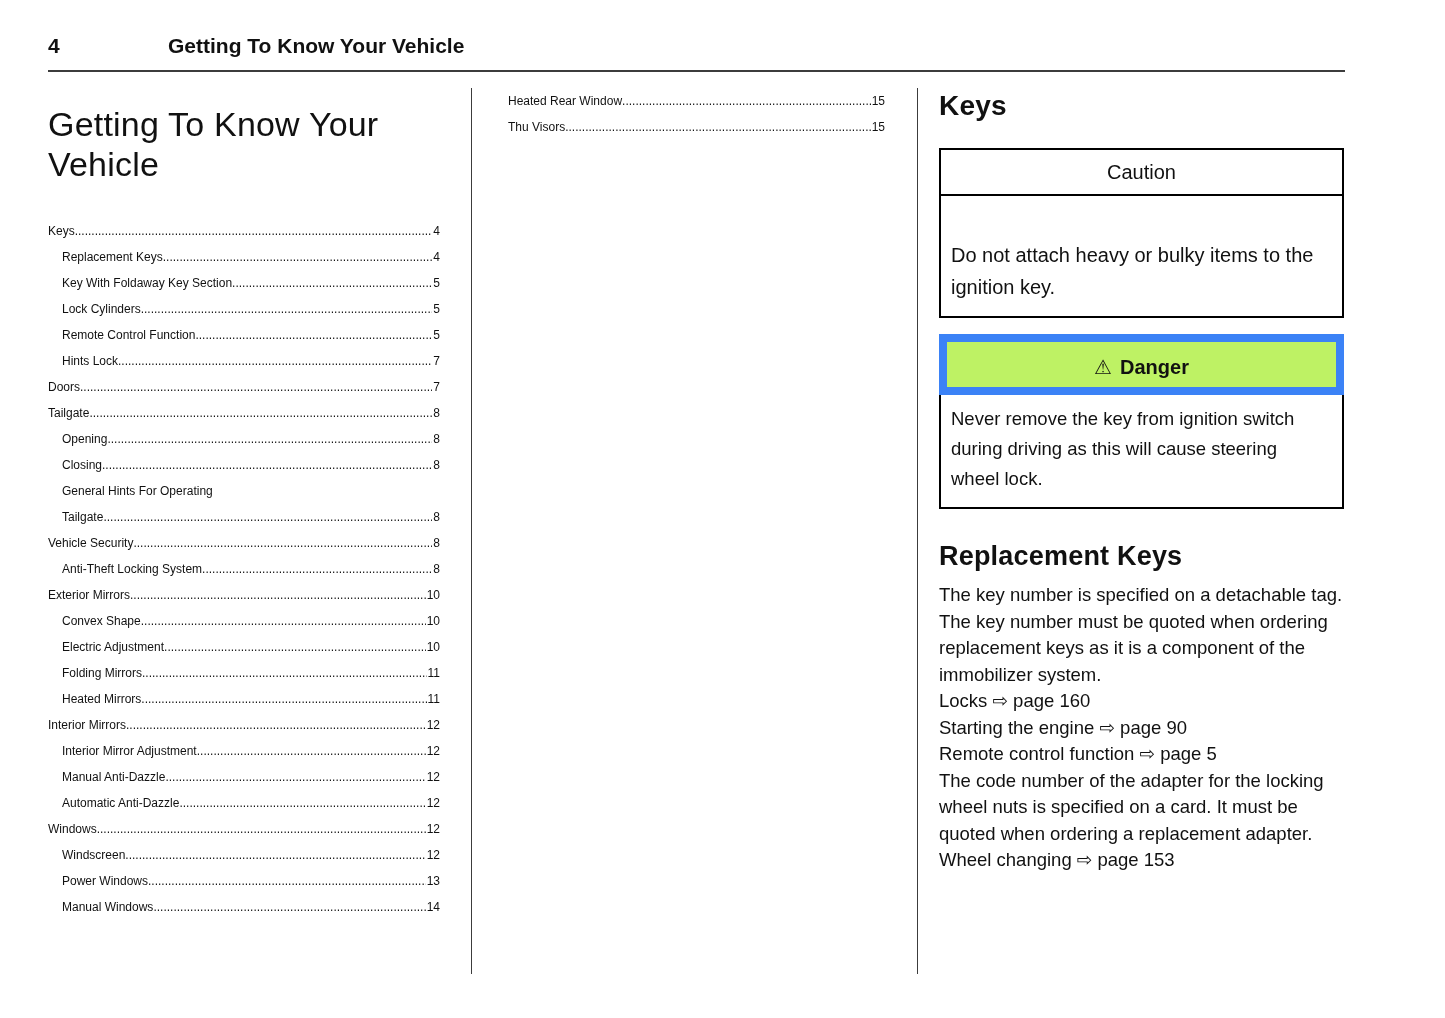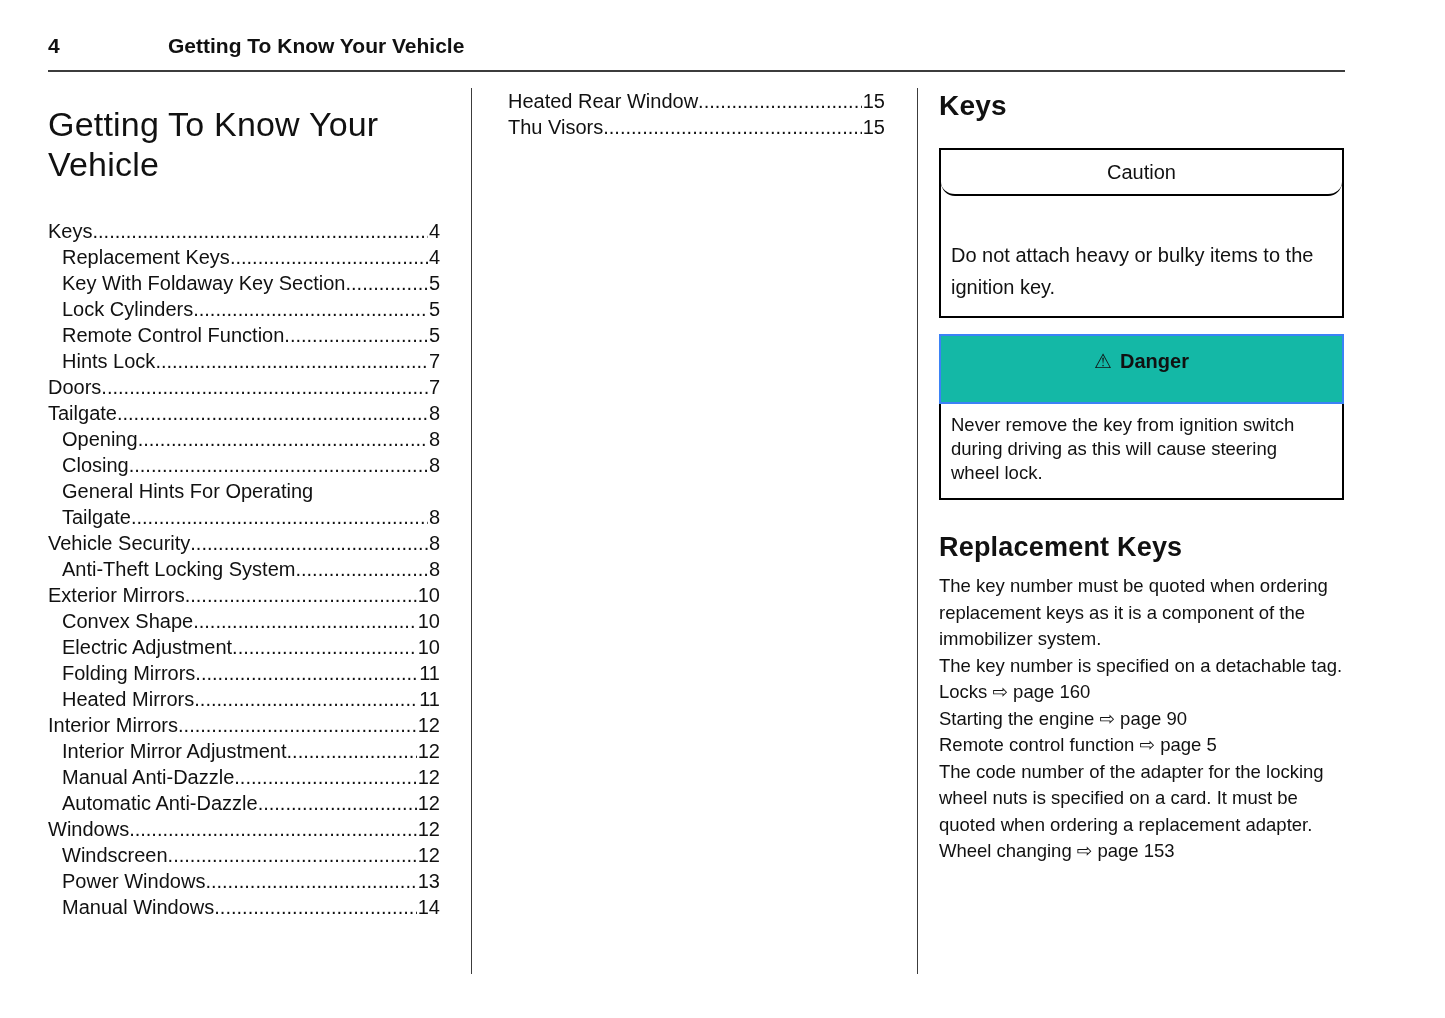--- a/index.html
+++ b/index.html
@@ -47,21 +47,21 @@
   
   .section-title {
     font-size: 34px;
     line-height: 40px;
     font-weight: 400;
     margin: 16px 0 34px 0;
     letter-spacing: 0.2px;
   }
 
   
-  .toc { font-size: 20px; }
+  .toc { font-size: 12px; }
   .toc-row {
     display: flex;
     align-items: baseline;
     line-height: 26px;
     white-space: nowrap;
   }
   .toc-indent { padding-left: 14px; }
   .toc-label { flex: none; }
   .toc-dots {
     flex: 1;
@@ -83,46 +83,45 @@
   }
   .caution-box {
     border: 2px solid #000;
     margin-top: 26px;
   }
   .caution-box .box-title {
     font-size: 20px;
     text-align: center;
     padding: 11px 0 10px 0;
     border-bottom: 2px solid #000;
-    border-radius: 14px;
   }
   .caution-box .box-body {
     font-size: 20px;
     line-height: 32px;
     padding: 9px 10px 13px 10px;
     margin-top: 34px;
   }
   .danger-box { margin-top: 16px; }
   .danger-box .danger-head {
-    border: 2px solid #3b82f6;
-    background: #14b8a6;
+    border: 8px solid #3b82f6;
+    background: #bef264;
     text-align: center;
     font-size: 20px;
     font-weight: bold;
-    padding: 13px 0 29px 0;
+    padding: 13px 0 8px 0;
   }
   .danger-box .danger-head .warn-icon {
     font-weight: 400;
     margin-right: 8px;
   }
   .danger-box .box-body {
     border: 2px solid #000;
     border-top: none;
     font-size: 18.5px;
-    line-height: 24px;
+    line-height: 30px;
     padding: 9px 12px 13px 10px;
   }
   .replacement-heading {
     font-size: 27px;
     font-weight: bold;
     margin-top: 32px;
     margin-bottom: 10px;
     letter-spacing: 0.2px;
   }
   .body-line {
@@ -311,22 +310,22 @@
       <div class="danger-box">
         <div class="danger-head">
           <span class="warn-icon">⚠</span><span>Danger</span>
         </div>
         <div class="box-body">Never remove the key from ignition switch during driving as this will cause steering wheel lock.</div>
       </div>
 
       <h2 class="replacement-heading">Replacement Keys</h2>
 
       <div id="replacement-keys-paragraphs">
+          <p class="body-line">The key number is specified on a detachable tag.</p>
           <p class="body-line">The key number must be quoted when ordering replacement keys as it is a component of the immobilizer system.</p>
-          <p class="body-line">The key number is specified on a detachable tag.</p>
           <p class="body-line">Locks ⇨ page 160</p>
           <p class="body-line">Starting the engine ⇨ page 90</p>
           <p class="body-line">Remote control function ⇨ page 5</p>
           <p class="body-line">The code number of the adapter for the locking wheel nuts is specified on a card. It must be quoted when ordering a replacement adapter.</p>
           <p class="body-line">Wheel changing ⇨ page 153</p>
         </div>
     </div>
 
   </div>
 </div>

